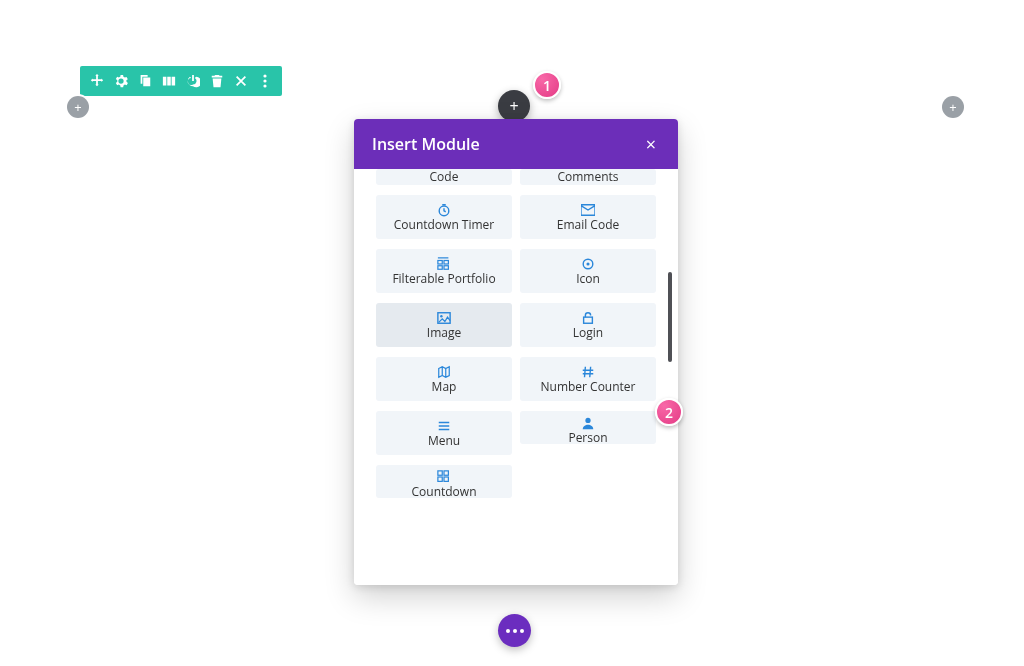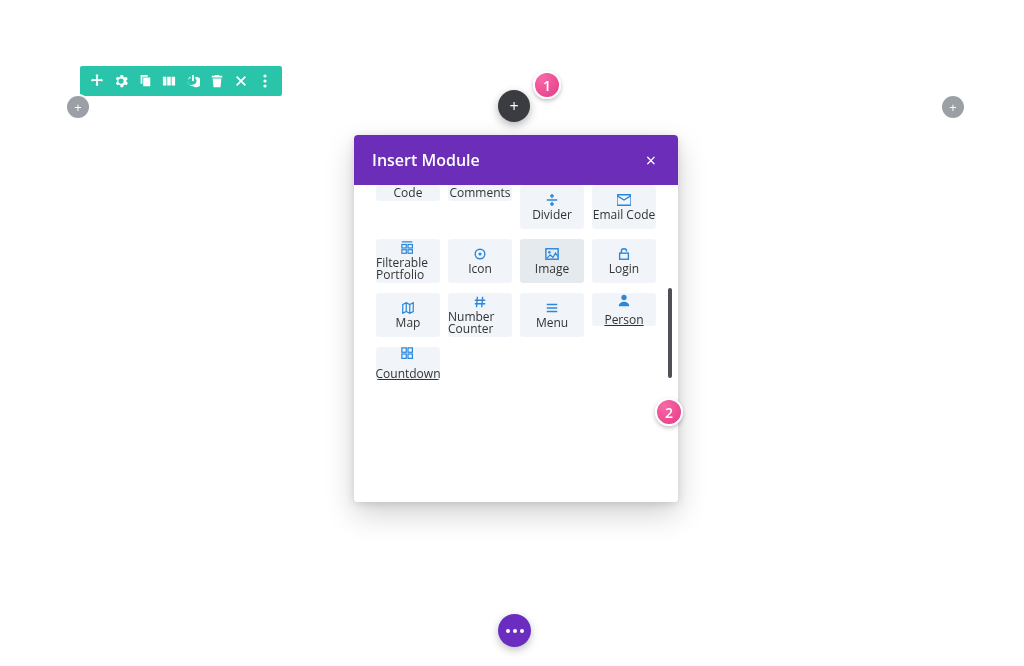--- a/index.html
+++ b/index.html
@@ -94,28 +94,27 @@
   }
   .callout.c1 { top: 71px; left: 533px; }
   .callout.c2 { top: 398px; left: 655px; }
 
   
   .modal {
     position:absolute;
     top: 119px;
     left: 354px;
     width: 324px;
-    height: 367px;
+    height: 466px;
     background:#fff;
     border-radius: 4px;
     box-shadow: 0 12px 30px rgba(0,0,0,.18), 0 2px 8px rgba(0,0,0,.12);
     display:flex;
     flex-direction:column;
     overflow:hidden;
-    margin-top:16px;
   }
   .modal-header {
     background: #6c2eb9;
     color:#fff;
     padding: 14px 18px;
     display:flex; align-items:center; justify-content:space-between;
   }
   .modal-title { font-weight:600; font-size:16px; }
   .modal-close {
     width:18px; height:18px; cursor:pointer;
@@ -144,39 +143,39 @@
     background:#fff;
   }
   .modules-scroll {
     position:absolute;
     top:0; left:0; right:0; bottom:0;
     overflow:hidden;
     padding: 0 22px;
   }
   .modules-grid {
     display:grid;
-    grid-template-columns: 1fr 1fr 1fr 1fr;
+    grid-template-columns: 1fr 1fr;
     gap: 10px 8px;
     position:relative;
   }
   .module-card {
     background: #f1f5f9;
     border-radius: 3px;
     height: 44px;
     display:flex;
     flex-direction:column;
     align-items:center;
     justify-content:center;
     gap: 2px;
     cursor:pointer;
     color:#333;
     font-size:12px;
   }
   .module-card.peek-top { height: 16px; justify-content:flex-end; padding-bottom:2px;}
-  .module-card.peek-bottom { height: 33px; justify-content:space-between; overflow:hidden;text-decoration:underline;}
+  .module-card.peek-bottom { height: 33px; justify-content:flex-end; overflow:hidden;}
   .module-card.hovered {
     background:#e5eaef;
     text-align:right;
   }
   .module-card .ico {
     color:#2b87da;
     height:14px;
     display:flex; align-items:center; justify-content:center;
   }
   .module-card .ico svg { width:14px; height:14px; fill:#2b87da; display:block;}
@@ -258,29 +257,30 @@
     <div class="modules-scroll">
       <div class="modules-grid">
 
         <div class="module-card peek-top">
           <span class="label">Code</span>
         </div>
         <div class="module-card peek-top">
           <span class="label">Comments</span>
         </div>
 
-
-        <div class="module-card">
-          <span class="ico">
-              <svg viewBox="0 0 16 16">
-                <path d="M2 8h12M8 2v4M8 10v4M6 4l2-2 2 2M6 12l2 2 2-2" stroke="#2b87da" stroke-width="1.6" fill="none"></path>
-              </svg>
-            </span>
-          <span class="label">Divider</span>
-        </div>
+        <div class="module-card">
+          <span class="ico">
+              <svg viewBox="0 0 16 16">
+                <circle cx="8" cy="9" r="5.5" fill="none" stroke="#2b87da" stroke-width="1.6"></circle>
+                <path d="M8 6v3l2 1M6 2h4" stroke="#2b87da" stroke-width="1.6" fill="none"></path>
+              </svg>
+            </span>
+          <span class="label">Countdown Timer</span>
+        </div>
+
         <div class="module-card">
           <span class="ico">
               <svg viewBox="0 0 16 12">
                 <path d="M0 0h16v12H0zM0 1l8 5 8-5" fill="none" stroke="#2b87da" stroke-width="1.6"></path>
               </svg>
             </span>
           <span class="label">Email Code</span>
         </div>
 
         <div class="module-card">

